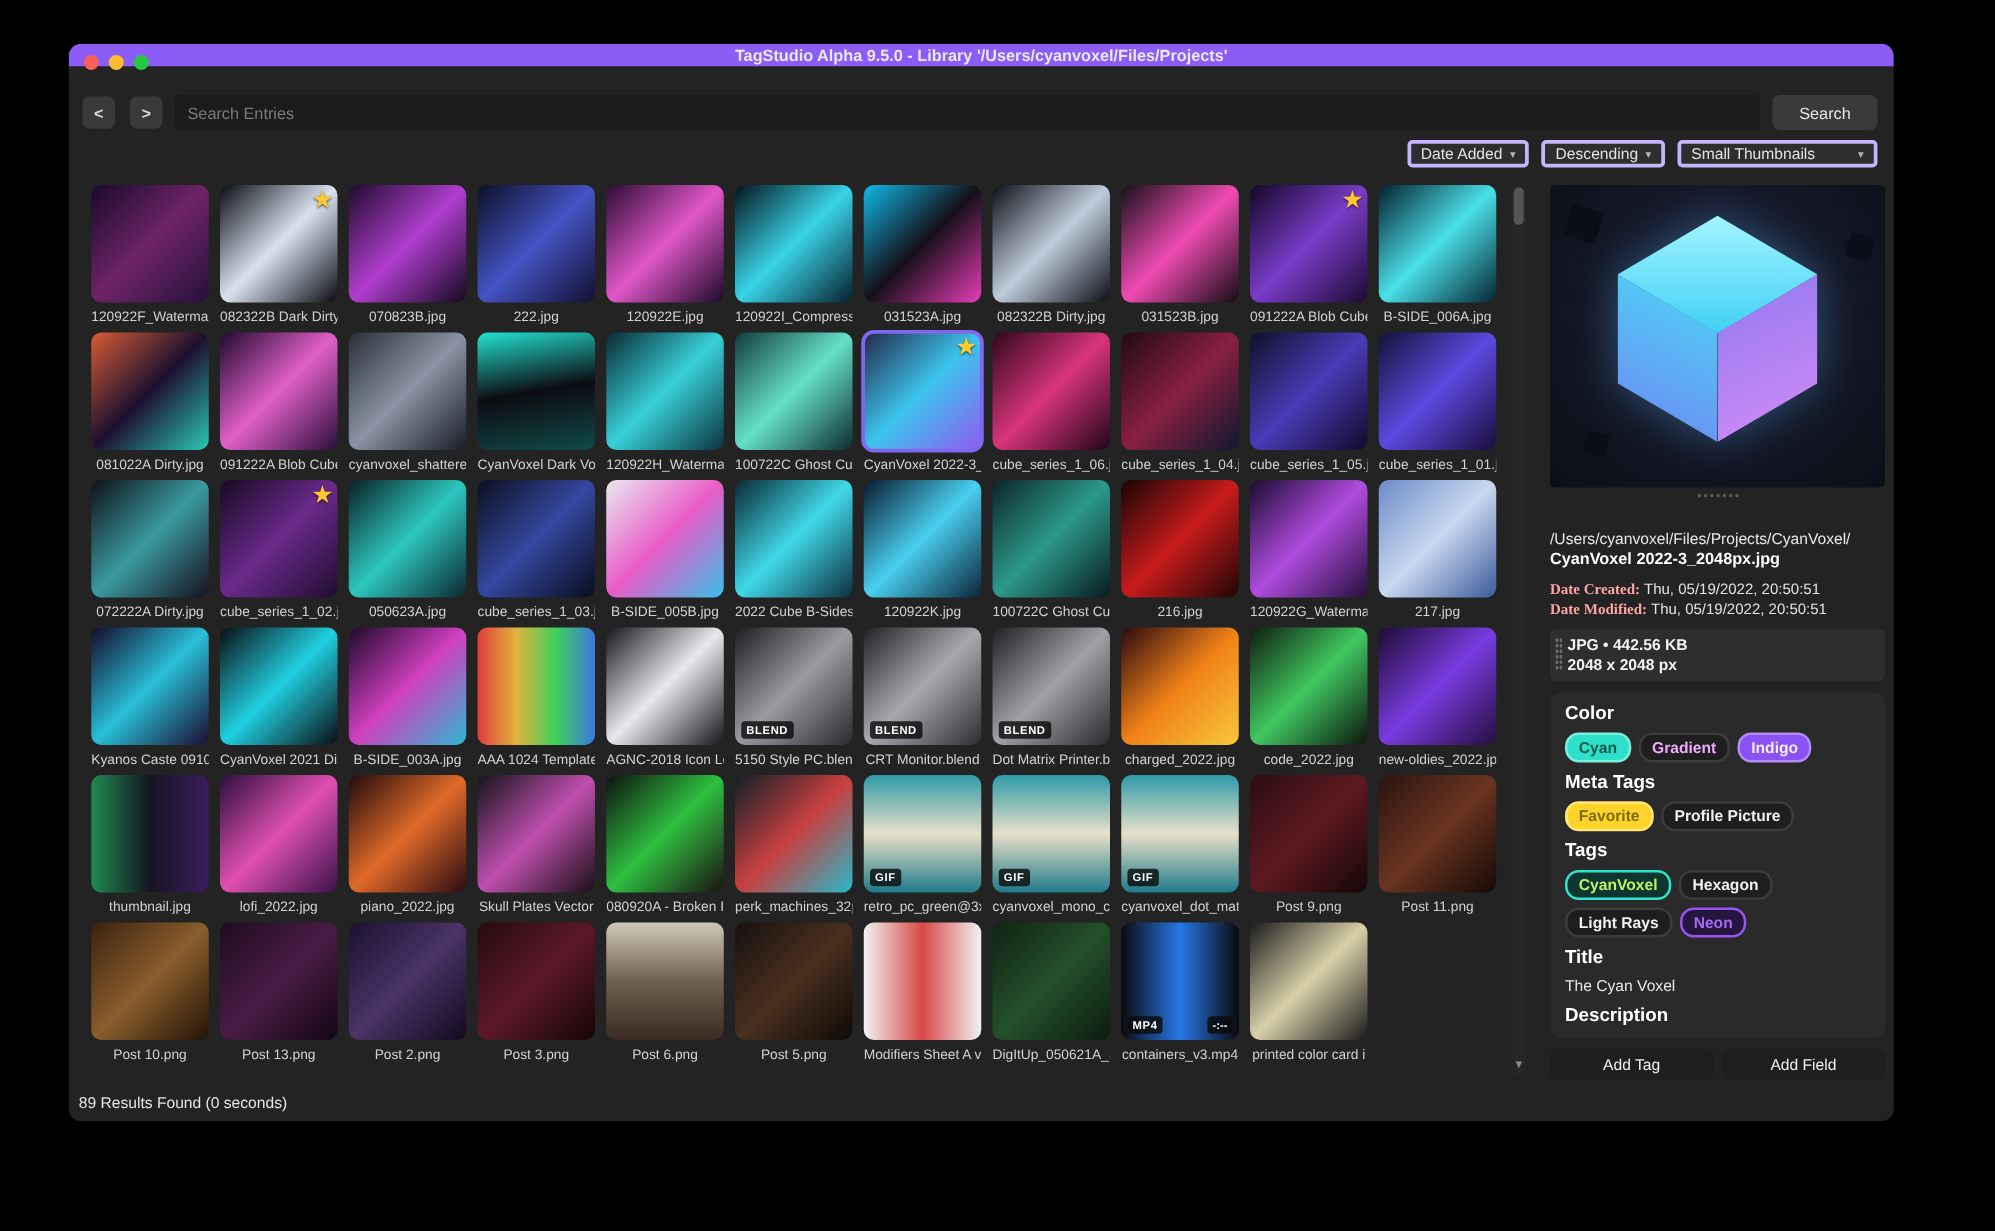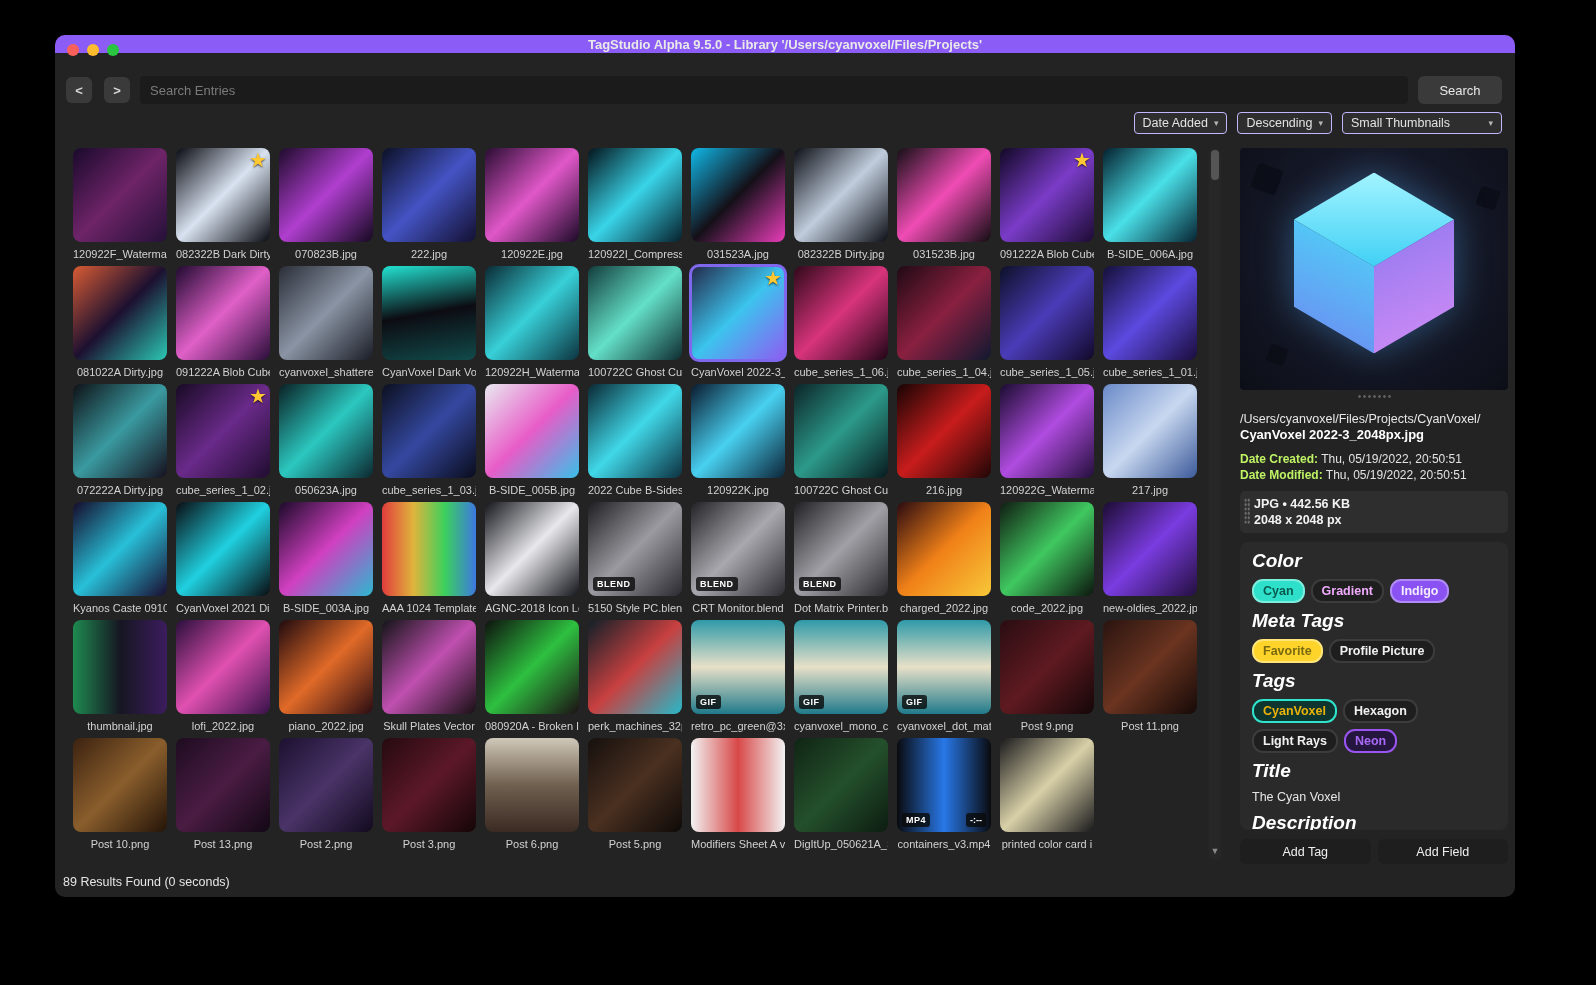--- a/index.html
+++ b/index.html
@@ -15,21 +15,21 @@
   
   .toolbar { position:absolute; top:41px; left:11px; right:13px; height:28px; display:flex; align-items:center; }
   .navbtn { width:26px; height:26px; background:#3a3a3a; border:none; border-radius:6px; color:#d9d9d9; font-weight:bold; font-size:13px; cursor:pointer; }
   .navbtn + .navbtn { margin-left:12px; }
   .searchinput { flex:1; margin-left:10px; height:28px; background:#1b1b1b; border:none; border-radius:4px; color:#ddd; font-size:13px; padding:0 10px; font-family:"Liberation Sans", sans-serif; }
   .searchinput::placeholder { color:#7b7b7b; }
   .searchbtn { margin-left:10px; width:84px; height:28px; background:#3a3a3a; border:none; border-radius:6px; color:#e8e8e8; font-size:13px; cursor:pointer; }
 
   
   .sortrow { position:absolute; top:77px; right:13px; display:flex; gap:10px; }
-  .dd { height:22px; background:#2e2e2e; border:1px solid #c4b5fd; border-radius:4px; color:#e2e2e2; font-size:12.5px; display:flex; align-items:center; padding:0 8px; gap:6px; cursor:pointer; }
+  .dd { height:22px; background:#2e2e2e; border:3px solid #c4b5fd; border-radius:4px; color:#e2e2e2; font-size:12.5px; display:flex; align-items:center; padding:0 8px; gap:6px; cursor:pointer; }
   .dd .arr { font-size:9px; color:#b5b5b5; }
   .dd.combo { width:160px; justify-content:space-between; }
 
   
   .gridwrap { position:absolute; left:18px; top:113px; width:1124px; height:712px; }
   .grid { display:grid; grid-template-columns:repeat(11, 94px); column-gap:9px; }
   .cell { width:94px; height:118px; }
   .thumb { position:relative; width:94px; height:94px; border-radius:8px; }
   .thumb.selected { outline:3px solid #7f68ee; outline-offset:-1px; }
   .star { position:absolute; top:2px; right:3px; font-size:20px; color:#ffc832; text-shadow:0 1px 2px rgba(0,0,0,.7); line-height:20px; }
@@ -46,29 +46,29 @@
   .panel { position:absolute; left:1185px; top:113px; width:268px; height:716px; display:flex; flex-direction:column; }
   .preview { position:relative; width:268px; height:242px; border-radius:4px; background:radial-gradient(ellipse at 50% 42%, #232a44 0%, #141725 55%, #0c0e17 100%); overflow:hidden; }
   .cube { position:absolute; left:50%; top:50%; width:160px; height:182px; transform:translate(-50%,-53%); filter:drop-shadow(0 0 18px rgba(80,180,255,.35)); }
   .face-top { position:absolute; left:0; top:0; width:160px; height:94px; clip-path:polygon(50% 0,100% 50%,50% 100%,0 50%); background:linear-gradient(180deg,#a2f4ff,#41d0f5); }
   .face-left { position:absolute; left:0; top:47px; width:80px; height:134px; clip-path:polygon(0 0,100% 35%,100% 100%,0 65%); background:linear-gradient(205deg,#4cd8f7,#6f86f2); }
   .face-right { position:absolute; left:80px; top:47px; width:80px; height:134px; clip-path:polygon(0 35%,100% 0,100% 65%,0 100%); background:linear-gradient(155deg,#8f78f0,#d48df5); }
   .minicube { position:absolute; width:26px; height:26px; background:#0b0d16; transform:rotate(20deg); opacity:.85; border-radius:3px; }
 
   .dragdots-h { height:12px; display:flex; align-items:center; justify-content:center; }
   .dragdots-h i { display:block; width:34px; height:5px; background-image:radial-gradient(#5d5d5d 1.1px, transparent 1.6px); background-size:5px 5px; }
-  .pathline { font-size:12.5px; color:#e8e8e8; line-height:15px; margin-top:10px; word-break:break-all; }
+  .pathline { font-size:12.5px; color:#e8e8e8; line-height:15px; margin-top:22px; word-break:break-all; }
   .filename { font-size:13px; font-weight:bold; color:#fff; line-height:16px; }
   .dates { margin-top:8px; font-size:12px; color:#e3e3e3; line-height:16px; }
-  .dates b { color:#bef264; }
+  .dates b { color:#fca5a5;font-family:Liberation Serif, serif; }
   .infobox { position:relative; margin-top:8px; background:#2e2e2e; border-radius:5px; padding:5px 10px 5px 14px; }
   .infobox .vdots { position:absolute; left:4px; top:7px; width:6px; height:26px; background-image:radial-gradient(#6a6a6a 1px, transparent 1.4px); background-size:3.2px 4.4px; }
   .infoline { font-size:12.5px; font-weight:bold; color:#f2f2f2; line-height:16px; }
   .fieldsbox { flex:1; margin-top:9px; background:#2a2a2a; border-radius:8px; padding:8px 12px 10px 12px; overflow:hidden; }
-  .seclabel { font-size:19px; font-weight:bold; color:#fff; margin:7px 0 7px;font-style:italic; }
+  .seclabel { font-size:15px; font-weight:bold; color:#fff; margin:7px 0 7px; }
   .pills { display:flex; flex-wrap:wrap; gap:6px; }
   .pill { display:inline-block; padding:2px 9px; border-radius:11px; border:2px solid; font-size:12.5px; font-weight:bold; line-height:16px; cursor:pointer; }
   .fieldvalue { font-size:12.5px; color:#e6e6e6; margin-top:2px; line-height:16px; }
   .panelbtns { margin-top:9px; display:flex; gap:7px; height:25px; }
   .panelbtn { flex:1; background:#1e1e1e; border:none; border-radius:6px; color:#f0f0f0; font-size:12.5px; cursor:pointer; font-family:"Liberation Sans", sans-serif; }
 
   
   .statusbar { position:absolute; left:0; right:0; bottom:0; height:30px; display:flex; align-items:center; padding-left:8px; }
   .statustext { font-size:12.5px; color:#e5e5e5; }
 </style>
@@ -433,21 +433,21 @@
           <span class="pill" style="background: rgb(30, 30, 30); color: #f0abfc; border-color: rgb(60, 60, 60);">Gradient</span>
           <span class="pill" style="background: rgb(138, 82, 242); color: rgb(243, 236, 255); border-color: rgb(177, 140, 246);">Indigo</span>
         </div>
       <div class="seclabel">Meta Tags</div>
       <div class="pills">
           <span class="pill" style="background: rgb(255, 212, 42); color: rgb(122, 106, 16); border-color: rgb(255, 229, 122);">Favorite</span>
           <span class="pill" style="background: rgb(30, 30, 30); color: rgb(240, 240, 240); border-color: rgb(60, 60, 60);">Profile Picture</span>
         </div>
       <div class="seclabel">Tags</div>
       <div class="pills">
-          <span class="pill" style="background: rgb(15, 53, 49); color: #eab308; border-color: rgb(47, 227, 204);">CyanVoxel</span>
+          <span class="pill" style="background: rgb(15, 53, 49); color: #bef264; border-color: rgb(47, 227, 204);">CyanVoxel</span>
           <span class="pill" style="background: rgb(30, 30, 30); color: rgb(240, 240, 240); border-color: rgb(60, 60, 60);">Hexagon</span>
           <span class="pill" style="background: rgb(30, 30, 30); color: rgb(240, 240, 240); border-color: rgb(60, 60, 60);">Light Rays</span>
           <span class="pill" style="background: rgb(37, 22, 64); color: rgb(167, 106, 245); border-color: rgb(154, 85, 240);">Neon</span>
         </div>
       <div class="seclabel">Title</div>
       <div class="fieldvalue">The Cyan Voxel</div>
       <div class="seclabel">Description</div>
       <div class="fieldvalue">Some sort of bright teal looking cube.</div>
     </div>
     <div class="panelbtns">

